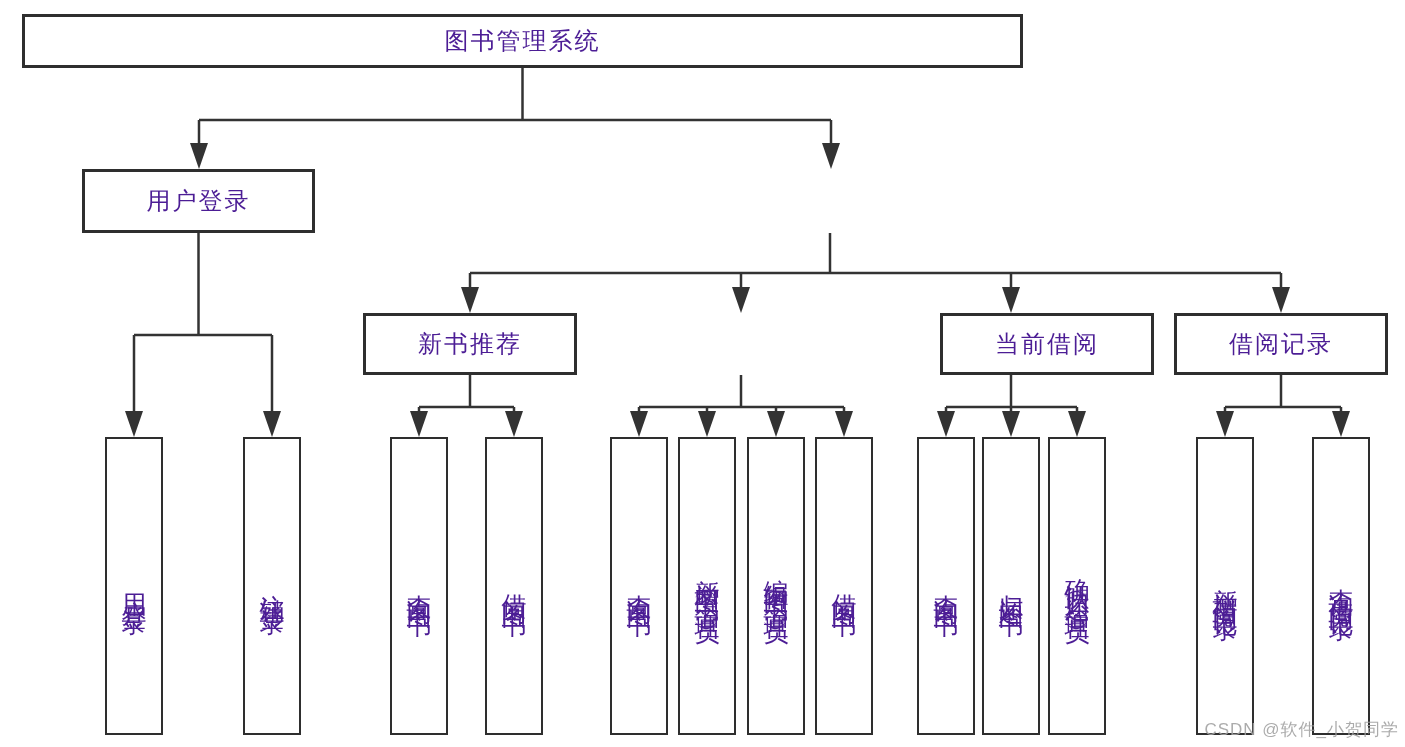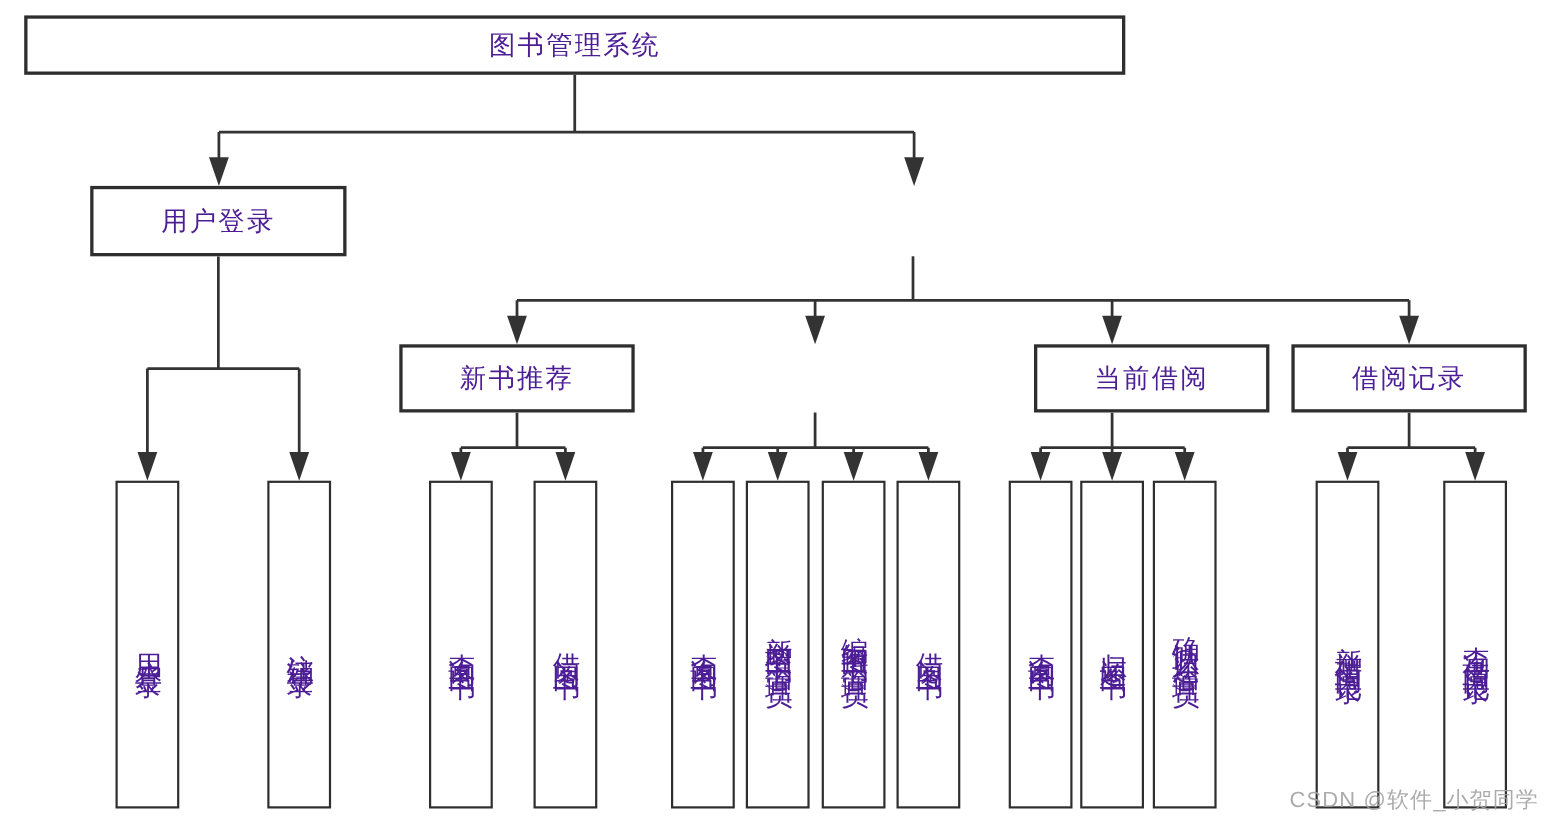--- a/index.html
+++ b/index.html
@@ -27,21 +27,21 @@
   .n-l3b  { left:634px; top:313px; width:214px;  height:62px; }
   .n-l3c  { left:904px; top:313px; width:214px;  height:62px;margin-left:36px; }
   .n-l3d  { left:1174px;top:313px; width:214px;  height:62px;font-family:Liberation Mono, monospace; }
   .lf     { top:437px; width:58px; height:298px; }
   .lf-1a { left:105px; }  .lf-1b { left:243px; }
   .lf-2a { left:390px; }  .lf-2b { left:485px; }
   .lf-3a { left:610px; }  .lf-3b { left:678px; } .lf-3c { left:747px; } .lf-3d { left:815px; }
   .lf-4a { left:917px; }  .lf-4b { left:982px; } .lf-4c { left:1048px; }
   .lf-5a { left:1196px; } .lf-5b { left:1312px; }
   #watermark {
-    position:absolute; right:6px; bottom:6px; font-size:20px;
+    position:absolute; right:6px; bottom:6px; font-size:17px;
     color:#a3a3a3; letter-spacing:1px; white-space:nowrap; opacity:0.9;
   }
 </style>
 </head>
 <body>
 
 <div id="canvas">
 
   <svg id="connectors" viewBox="0 0 1405 747" xmlns="http://www.w3.org/2000/svg">
     <g stroke="#333333" stroke-width="2.5" fill="none">

